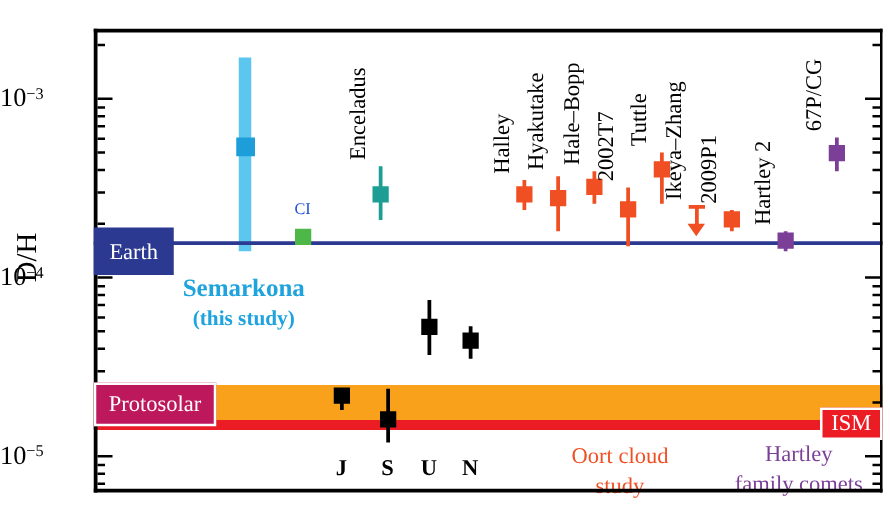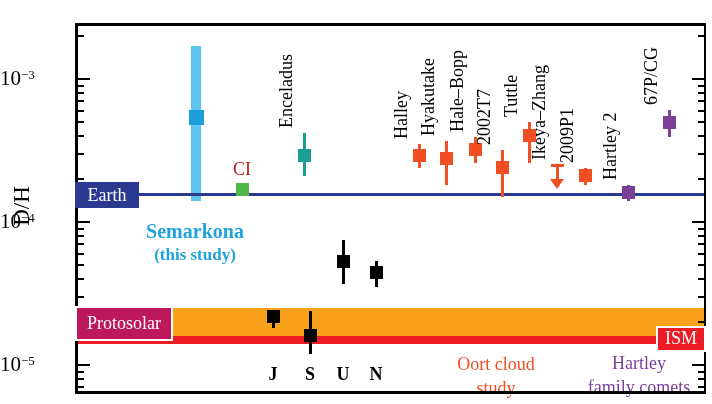--- a/index.html
+++ b/index.html
@@ -46,21 +46,21 @@
       <div class="ylab" style="top: 208px;"><span>10</span><sup>−4</sup></div>
       <div class="ylab" style="top: 351px;"><span>10</span><sup>−5</sup></div>
     </div>
   <div class="plot" id="plot">
       <div class="band" style="left: 0px; width: 631px; top: 285.095px; height: 27.7163px; background: rgb(249, 161, 27);"></div>
       <div class="band" style="left: 0px; width: 631px; top: 312.811px; height: 8.29285px; background: rgb(236, 28, 36);"></div>
       <div class="refline" style="left: 0px; width: 631px; top: 169.883px; height: 3px; background: rgb(43, 57, 144);"></div>
       <div class="thickbar" style="left: 116px; width: 10px; top: 23.0458px; height: 155.058px; background: rgb(92, 198, 238);"></div>
       <div class="sq" style="left: 113.5px; top: 86.7677px; width: 15px; height: 15px; background: rgb(30, 158, 217);"></div>
       <div class="sq" style="left: 160.5px; top: 159.546px; width: 13px; height: 13px; background: rgb(77, 183, 72);"></div>
-      <div class="ptlabel" style="left: 167px; top: 136.046px; font-size: 18px; color: #b91c1c;">CI</div>
+      <div class="ptlabel" style="left: 167px; top: 136.046px; font-size: 13px; color: #1d4ed8;">CI</div>
       <div class="ebar" style="left: 227.5px; top: 109.875px; height: 43.0473px; width: 3px; background: rgb(28, 158, 148);"></div>
       <div class="sq" style="left: 222.5px; top: 126.377px; width: 13px; height: 13px; background: rgb(28, 158, 148);"></div>
       <div class="rlabel" style="left: 220px; top: 86.8754px; color: rgb(0, 0, 0);">Enceladus</div>
       <div class="ebar" style="left: 196.5px; top: 287.63px; height: 17.8662px; width: 3px; background: rgb(0, 0, 0);"></div>
       <div class="sq" style="left: 191.5px; top: 286.534px; width: 13px; height: 13px; background: rgb(0, 0, 0);"></div>
       <div class="ptlabel" style="left: 198px; top: 341px; font-size: 18px; font-weight: bold; color: rgb(0, 0, 0);">J</div>
       <div class="ebar" style="left: 233.5px; top: 287.63px; height: 43.0473px; width: 3px; background: rgb(0, 0, 0);"></div>
       <div class="sq" style="left: 228.5px; top: 306.311px; width: 13px; height: 13px; background: rgb(0, 0, 0);"></div>
       <div class="ptlabel" style="left: 235px; top: 341px; font-size: 18px; font-weight: bold; color: rgb(0, 0, 0);">S</div>
       <div class="ebar" style="left: 266.5px; top: 216.866px; height: 43.8809px; width: 3px; background: rgb(0, 0, 0);"></div>
@@ -90,21 +90,21 @@
       <div class="rlabel" style="left: 473px; top: 119.095px; color: rgb(0, 0, 0);">Ikeya–Zhang</div>
       <div class="ebar" style="left: 508.5px; top: 144.63px; height: 17.8662px; width: 3px; background: rgb(240, 78, 35);"></div>
       <div class="sq" style="left: 503.5px; top: 146.423px; width: 13px; height: 13px; background: rgb(240, 78, 35);"></div>
       <div class="rlabel" style="left: 501px; top: 121.63px; color: rgb(0, 0, 0);">2009P1</div>
       <div class="ebar" style="left: 551.5px; top: 162.496px; height: 15.6077px; width: 3px; background: rgb(124, 63, 152);"></div>
       <div class="sq" style="left: 546.5px; top: 163.311px; width: 13px; height: 13px; background: rgb(124, 63, 152);"></div>
       <div class="rlabel" style="left: 544px; top: 139.496px; color: rgb(0, 0, 0);">Hartley 2</div>
       <div class="ebar" style="left: 592.5px; top: 86.6978px; height: 27.7799px; width: 3px; background: rgb(124, 63, 152);"></div>
       <div class="sq" style="left: 587.5px; top: 92.5473px; width: 13px; height: 13px; background: rgb(124, 63, 152);"></div>
       <div class="rlabel" style="left: 585px; top: 63.6978px; color: rgb(0, 0, 0);">67P/CG</div>
-      <div class="lblbox" style="left: 0px; width: 64px; top: 159.383px; height: 26px; background: rgb(43, 57, 144); color: rgb(255, 255, 255);">Earth</div>
+      <div class="lblbox" style="left: 0px; width: 64px; top: 159.383px; height: 38px; background: rgb(43, 57, 144); color: rgb(255, 255, 255);">Earth</div>
       <div class="lblbox" style="left: 0px; width: 98px; top: 283.138px; height: 34.9352px; background: #be185d; color: rgb(255, 255, 255); border: 2px solid rgb(255, 255, 255); font-family: Liberation Serif, serif;">Protosolar</div>
       <div class="lblbox" style="left: 581px; width: 50px; top: 302.795px; height: 26.3481px; background: rgb(236, 28, 36); color: rgb(255, 255, 255); border: 2px solid rgb(255, 255, 255);">ISM</div>
       <div class="anno" style="left: 120px; top: 196px; color: rgb(31, 163, 221); font-weight: bold;">
         <div style="font-size: 20px;">Semarkona</div>
         <div style="font-size: 17px;">(this study)</div>
       </div>
       <div class="anno" style="left: 421px; top: 329px; color: rgb(240, 78, 35); font-weight: normal;">
         <div style="font-size: 18px;">Oort cloud</div>
         <div style="font-size: 18px;">study</div>
       </div>

